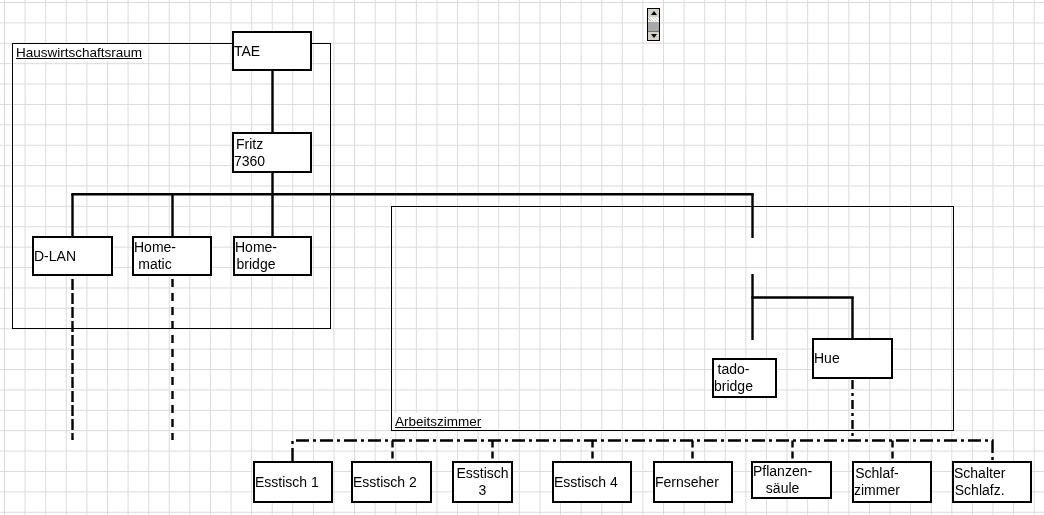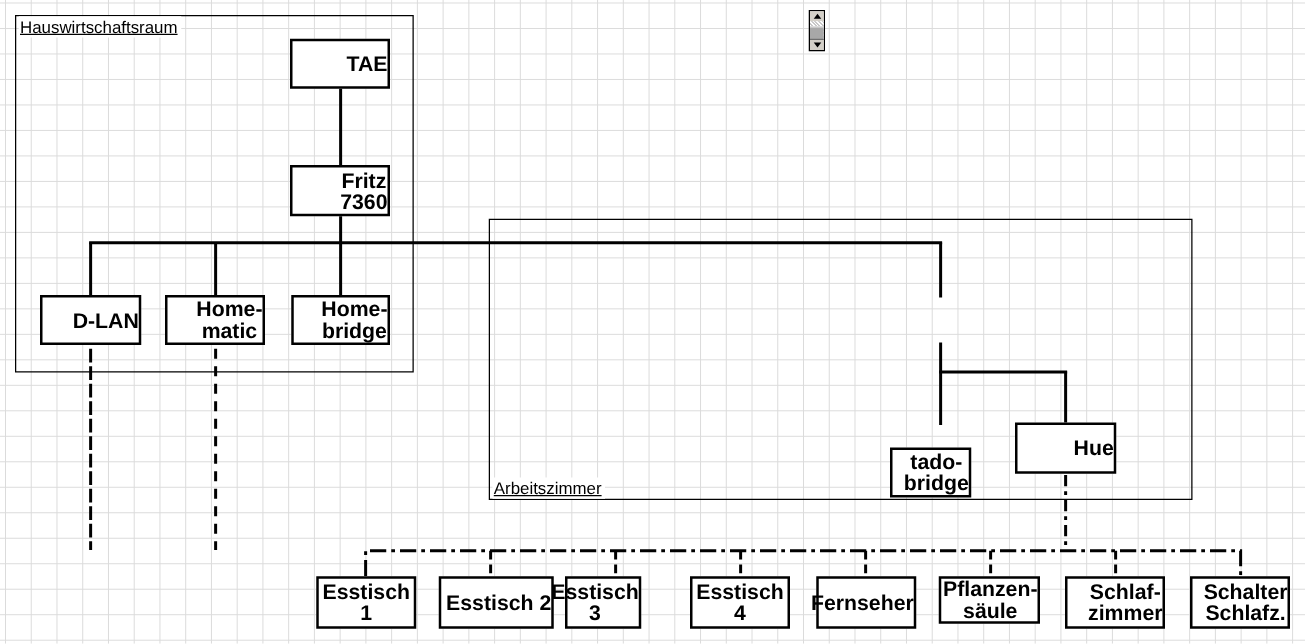--- a/index.html
+++ b/index.html
@@ -14,44 +14,45 @@
     background-size:20.6px 20.4px;
     background-position:4px 2px;
     font-family:"Liberation Sans",sans-serif;
     color:#000;
   }
   .group{
     position:absolute;
     border:1.5px solid #000;
     box-sizing:border-box;
     background:transparent;
+    margin-top:31px;
   }
   .group-label{
     position:absolute;
     background:#fff;
     font-size:13.5px;
     font-weight:normal;
     text-decoration:underline;
     line-height:17px;
     padding:0 3px 0 1px;
     white-space:nowrap;
   }
   svg.wires{position:absolute;left:0;top:0;}
   svg.wires path{fill:none;stroke:#000;}
   .node{
     position:absolute;
     background:#ffffff;
     border:2.5px solid #000;
     box-sizing:border-box;
     display:flex;
     align-items:center;
-    justify-content:flex-end;
+    justify-content:flex-start;
     text-align:center;
-    font-weight:bold;
-    font-size:17px;
+    font-weight:normal;
+    font-size:14px;
     line-height:17px;
     white-space:pre-line;
   }
   
   .scrollwidget{
     position:absolute;
     left:647px;top:8px;
     width:13px;height:33px;
     border:1.5px solid #000;
     box-sizing:border-box;
@@ -147,21 +148,21 @@
   </div>
 
   <div class="node" style="left:812px;top:338px;width:81px;height:41px;">
     <span>Hue</span>
   </div>
 
   <div class="node" style="left:253px;top:461px;width:80px;height:42px;">
     <span>Esstisch 1</span>
   </div>
 
-  <div class="node" style="left:351px;top:461px;width:92px;height:42px;">
+  <div class="node" style="left:351px;top:461px;width:81px;height:42px;">
     <span>Esstisch 2</span>
   </div>
 
   <div class="node" style="left:452px;top:461px;width:61px;height:42px;">
     <span>Esstisch 3</span>
   </div>
 
   <div class="node" style="left:552px;top:461px;width:80px;height:42px;">
     <span>Esstisch 4</span>
   </div>

